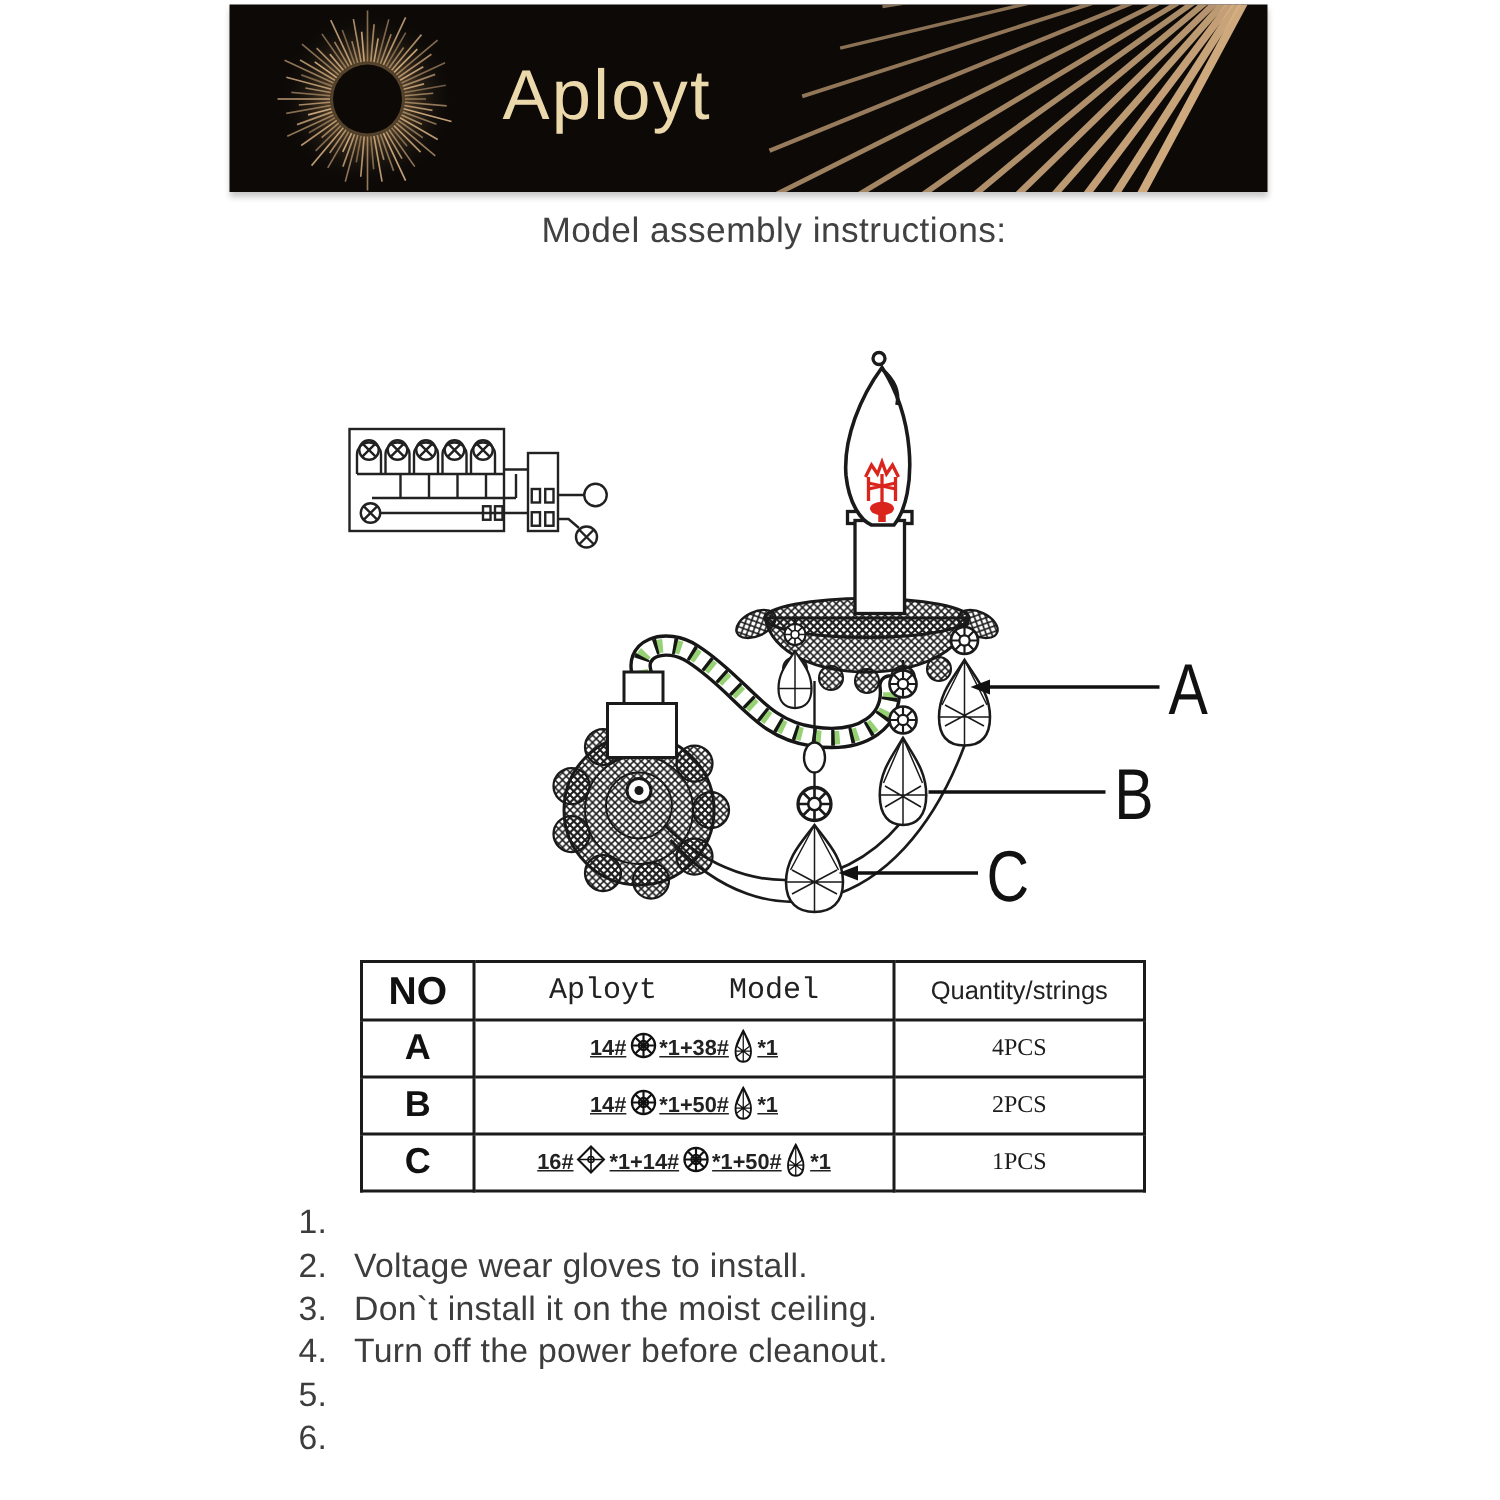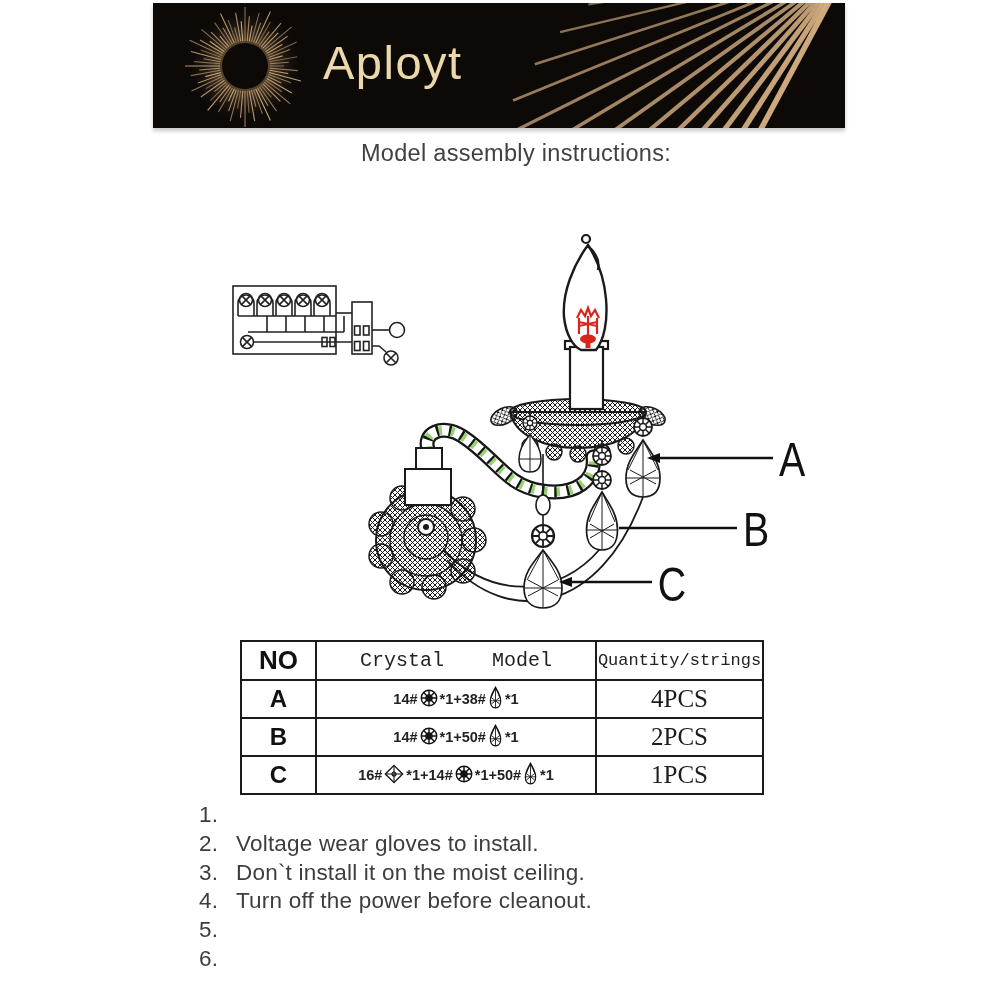--- a/index.html
+++ b/index.html
@@ -5,41 +5,41 @@
   html,body{margin:0;padding:0;}
   body{width:1000px;height:1000px;background:#ffffff;position:relative;
        font-family:"Liberation Sans",sans-serif;color:#3d3d3d;overflow:hidden;}
 
   
   .banner{position:absolute;left:153px;top:3px;width:692px;height:125px;
           background:#0c0907;overflow:hidden;box-shadow:0 3px 4px rgba(0,0,0,.22);}
   .banner svg{position:absolute;display:block;}
   .logo-burst{left:26px;top:-3px;}
   .fan-rays{right:0;top:0;}
-  .logo-text{position:absolute;left:170px;top:36px;font-size:47px;line-height:47px;
+  .logo-text{position:absolute;left:182px;top:36px;font-size:47px;line-height:47px;
              color:#ecd9ab;letter-spacing:1.5px;font-weight:400;}
 
   
   .title{position:absolute;left:16px;top:139px;width:100%;text-align:center;
          font-size:23.5px;line-height:29px;color:#414141;font-weight:500;letter-spacing:.3px;}
 
   
   .diagram{position:absolute;left:225px;top:228px;}
 
   
   .ctable{position:absolute;left:240px;top:640px;width:522px;border-collapse:collapse;table-layout:fixed;}
   .ctable td,.ctable th{border:2.5px solid #1b1b1b;text-align:center;vertical-align:middle;padding:0;}
   .h-no{font-size:26px;font-weight:700;color:#111;height:37px;}
   .h-crystal{font-family:"Liberation Mono",monospace;font-size:20px;font-weight:400;color:#222;white-space:pre;}
-  .h-qty{font-family:Liberation Mono, monospace;font-size:17px;font-weight:400;color:#222;}
+  .h-qty{font-family:Liberation Sans, sans-serif;font-size:17px;font-weight:400;color:#222;}
   .c-no{font-size:24px;font-weight:600;color:#111;height:36px;}
   .c-crystal{font-size:14.5px;font-weight:700;color:#222;}
   .c-crystal .tok-icon{display:inline-block;vertical-align:middle;margin:0 2px;}
-  .c-crystal span{vertical-align:middle;}
-  .c-qty{font-family:"Liberation Serif",serif;font-size:25px;color:#1c1c1c;}
+  .c-crystal span{vertical-align:middle;text-decoration:underline;}
+  .c-qty{font-family:"Liberation Serif",serif;font-size:16px;color:#1c1c1c;}
 
   
   .instructions{position:absolute;left:199px;top:801px;width:660px;}
   .inst-row{display:flex;font-size:22.5px;line-height:28.8px;color:#3d3d3d;
             font-weight:500;letter-spacing:.2px;}
   .inst-num{width:37px;flex:0 0 37px;}
 </style>
 </head>
 <body>
 
@@ -311,21 +311,21 @@
 
 <table class="ctable">
   <colgroup>
       <col style="width:75px">
       <col style="width:280px">
       <col style="width:167px">
     </colgroup>
   <tbody>
       <tr>
     <th class="h-no">NO</th>
-    <th class="h-crystal">Crystal    Model</th>
+    <th class="h-crystal">Aployt    Model</th>
     <th class="h-qty">Quantity/strings</th>
   </tr>
   <tr>
     <td class="c-no">A</td>
     <td class="c-crystal"><span>14#</span><span class="tok-icon"><svg width="18" height="18" viewBox="-10 -10 20 20">
               <g stroke="#111" stroke-width="1.6" fill="none">
                 <circle r="8.6"></circle>
                 <circle r="3.4"></circle>
                 <path d="M0,-8.6 L0,8.6 M-8.6,0 L8.6,0 M-6,-6 L6,6 M-6,6 L6,-6"></path>
               </g>

